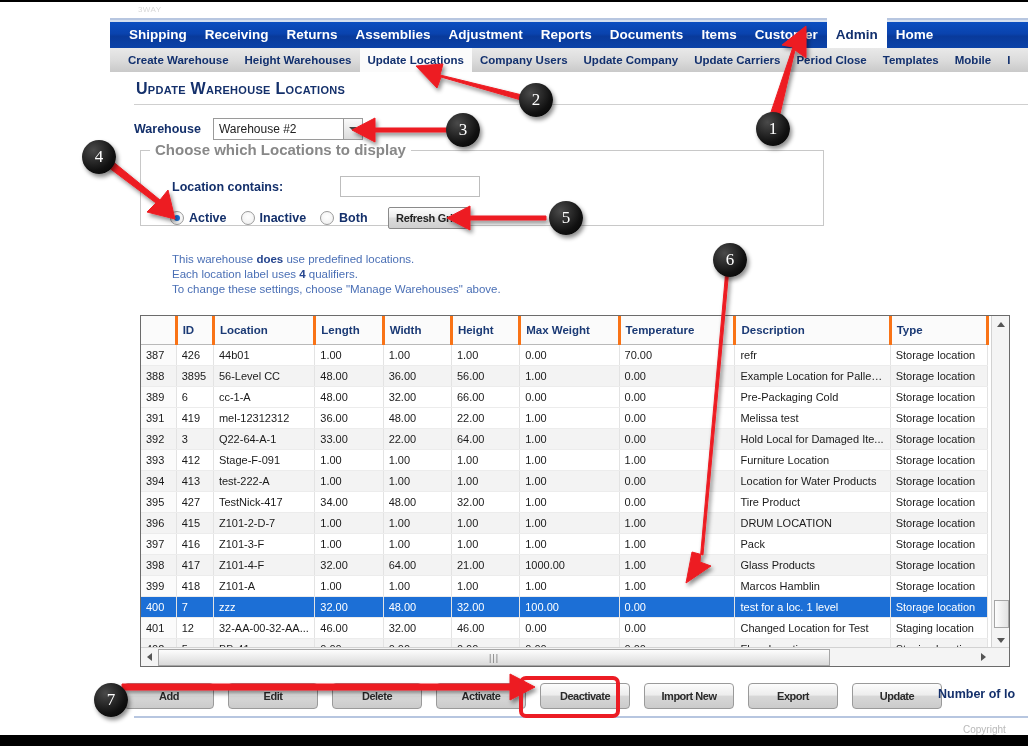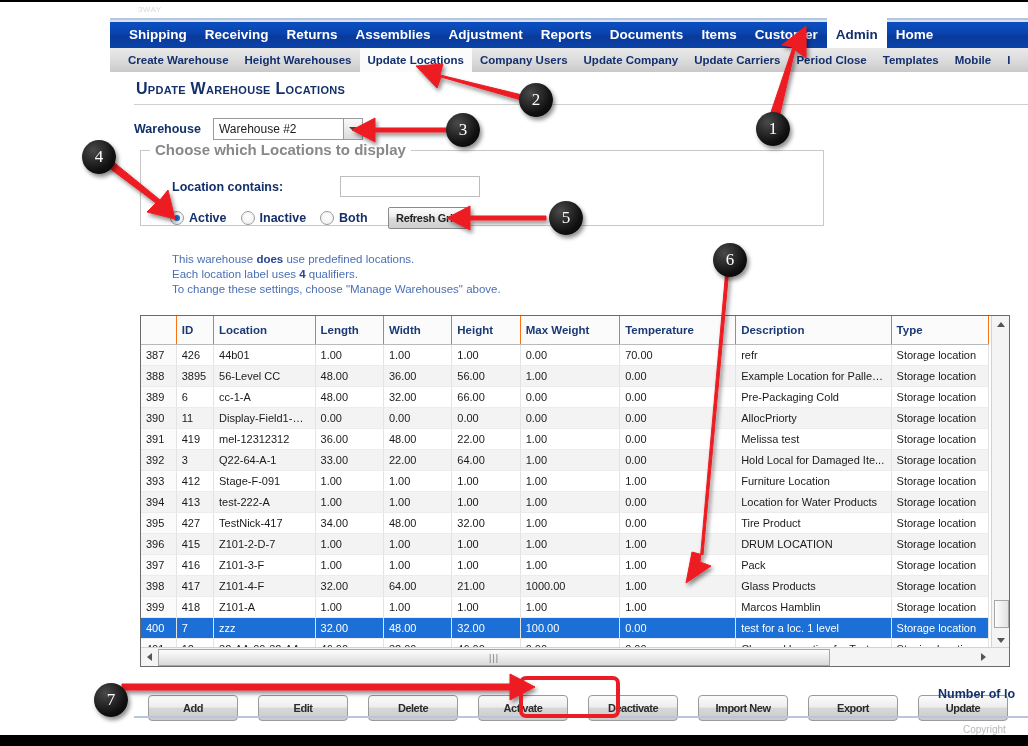--- a/index.html
+++ b/index.html
@@ -120,21 +120,21 @@
   .notes div{font-size:11.5px;color:#4a6fb5;}
   .notes b{color:#26468f;}
 
   
   .grid{
     position:absolute;left:30px;top:243px;width:868px;height:350px;
     border:1px solid #6b6b6b;background:#fff;overflow:hidden;
   }
   table.g{border-collapse:collapse;width:848px;table-layout:fixed;}
   table.g th{
-    background:#fbfbfb;border-bottom:1px solid #b9b9b9;border-right:1px solid #f97316;
+    background:#fbfbfb;border-bottom:1px solid #b9b9b9;border-right:3px solid #f97316;
     font-size:11.5px;color:#1b3a75;font-weight:bold;text-align:left;
     padding:4px 5px;height:20px;
   }
   table.g td{
     border-right:1px solid #e3e3e3;border-bottom:1px solid #ececec;
     font-size:11px;color:#1a1a1a;padding:2px 5px;height:16px;
     white-space:nowrap;overflow:hidden;text-overflow:ellipsis;
   }
   table.g tr.alt td{background:#f3f3f3;}
   table.g tr.sel td{background:#1c6fd6;color:#fff;}
@@ -172,21 +172,21 @@
   .hsb .left i{border-right:5px solid #555;}
   .hsb .right i{border-left:5px solid #555;}
   .hsb .thumb{
     position:absolute;left:17px;top:1px;width:670px;height:15px;
     background:linear-gradient(to bottom,#fdfdfd,#dadada);border:1px solid #a6a6a6;
     display:flex;align-items:center;justify-content:center;
     font-size:9px;color:#777;letter-spacing:1px;
   }
 
   
-  .actions{position:absolute;left:148px;top:681px;display:flex;gap:13px;margin-top:12px;}
+  .actions{position:absolute;left:124px;top:681px;display:flex;gap:7px;}
   .abtn{
     width:88px;height:24px;border:1px solid #9a9a9a;border-radius:4px;
     background:linear-gradient(to bottom,#fcfcfc 0%,#ededed 45%,#d7d7d7 52%,#cbcbcb 100%);
     font-size:11px;color:#2a2a2a;font-weight:bold;letter-spacing:-0.5px;
     display:flex;align-items:center;justify-content:center;margin-right:7px;
   }
   .numloc{
     position:absolute;left:938px;top:685px;font-size:12.5px;color:#14306b;font-weight:bold;
     white-space:nowrap;
   }
@@ -348,32 +348,20 @@
                 <td>6</td>
                 <td>cc-1-A</td>
                 <td>48.00</td>
                 <td>32.00</td>
                 <td>66.00</td>
                 <td>0.00</td>
                 <td>0.00</td>
                 <td>Pre-Packaging Cold</td>
                 <td>Storage location</td>
               </tr>
-              <tr class="alt">
-                <td class="rowhdr">390</td>
-                <td>11</td>
-                <td>Display-Field1-Fi...</td>
-                <td>0.00</td>
-                <td>0.00</td>
-                <td>0.00</td>
-                <td>0.00</td>
-                <td>0.00</td>
-                <td>AllocPriorty</td>
-                <td>Storage location</td>
-              </tr>
               <tr>
                 <td class="rowhdr">391</td>
                 <td>419</td>
                 <td>mel-12312312</td>
                 <td>36.00</td>
                 <td>48.00</td>
                 <td>22.00</td>
                 <td>1.00</td>
                 <td>0.00</td>
                 <td>Melissa test</td>

